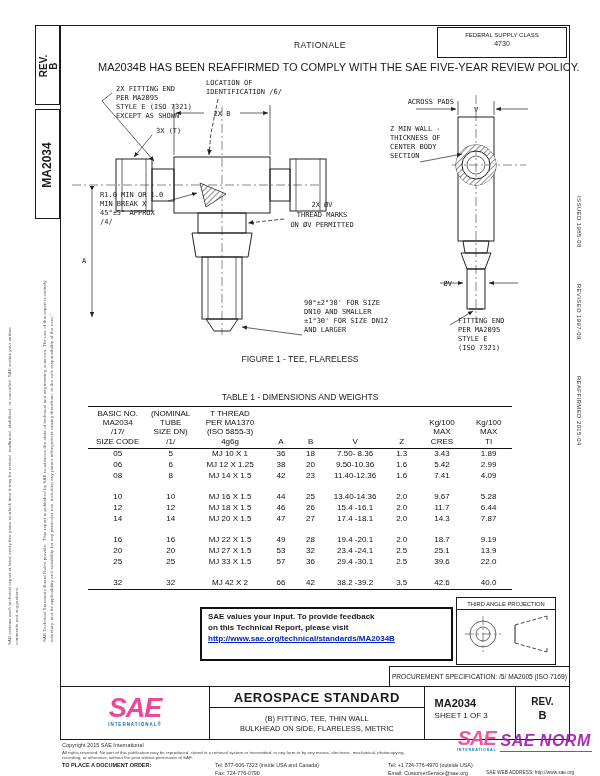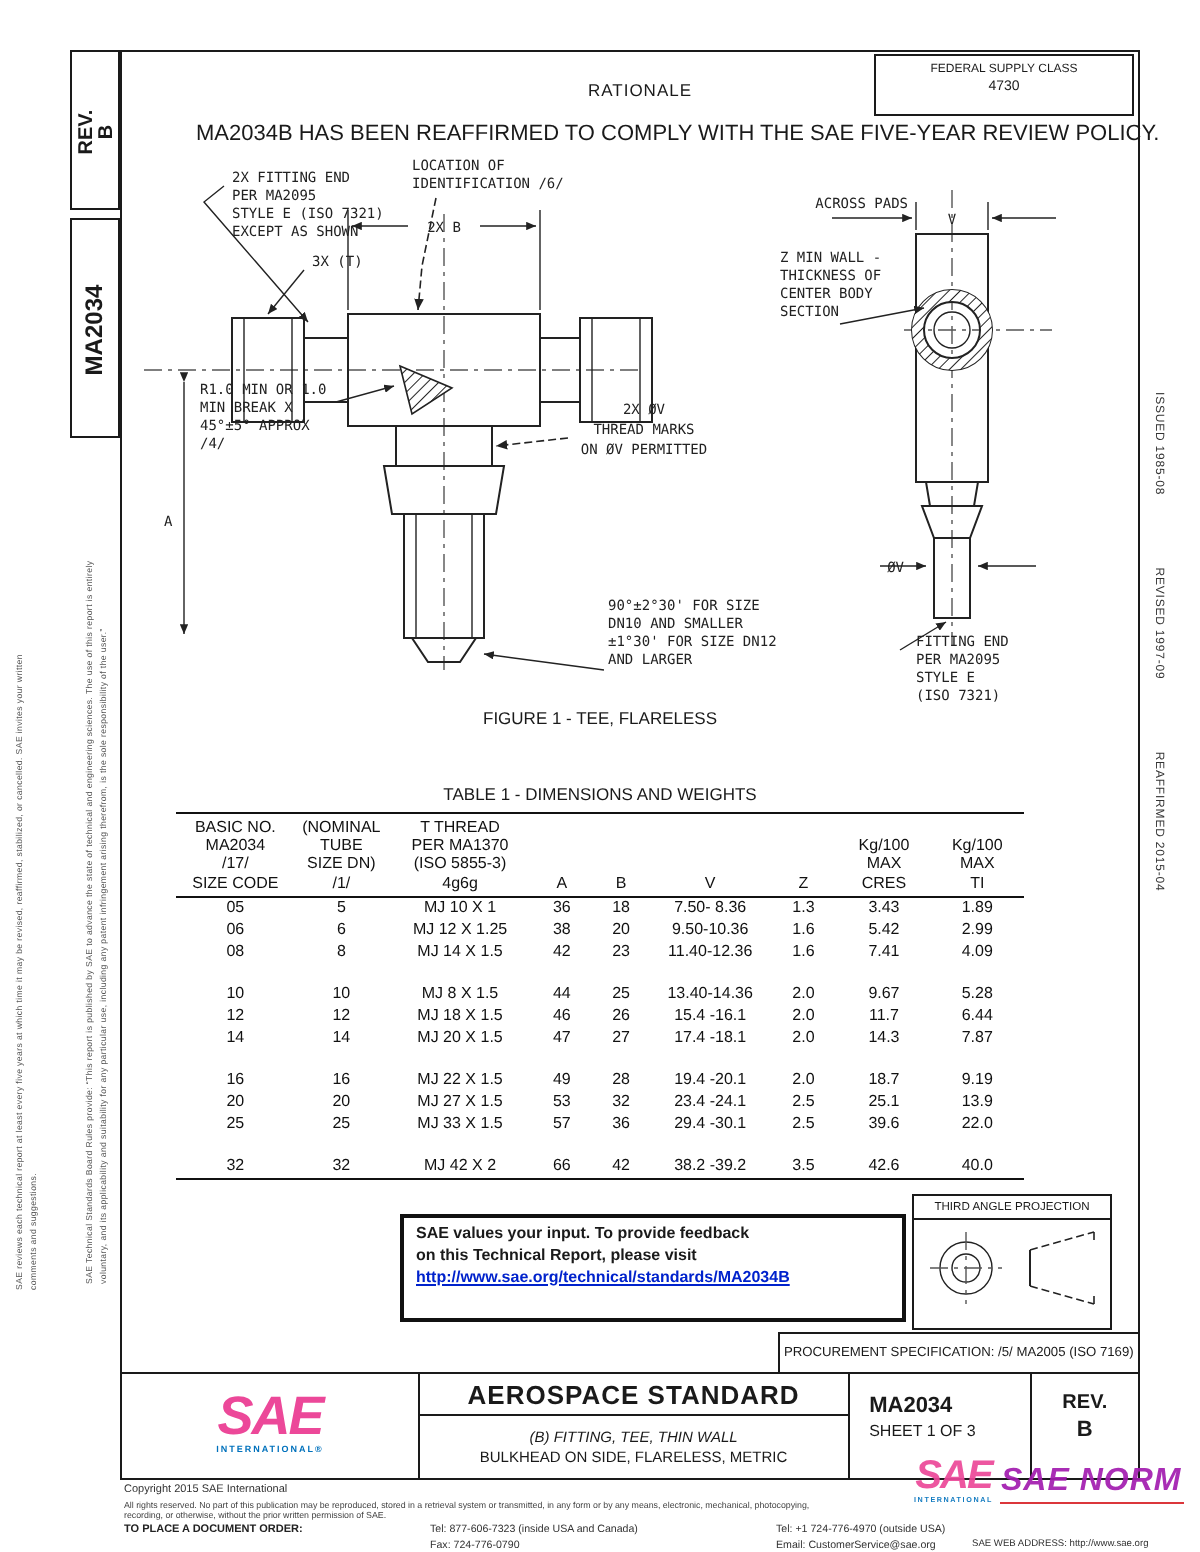--- a/index.html
+++ b/index.html
@@ -278,21 +278,21 @@
             <td>1.6</td>
             <td>7.41</td>
             <td>4.09</td>
           </tr>
           <tr class="spacer">
             <td colspan="9"></td>
           </tr>
           <tr>
             <td>10</td>
             <td>10</td>
-            <td>MJ 8 X 1.5</td>
+            <td>MJ 16 X 1.5</td>
             <td>44</td>
             <td>25</td>
             <td>13.40-14.36</td>
             <td>2.0</td>
             <td>9.67</td>
             <td>5.28</td>
           </tr>
           <tr>
             <td>12</td>
             <td>12</td>
@@ -392,21 +392,21 @@
 
   <div class="cell" style="left:60px;top:666px;width:330px;height:21px;font-size:7.5px;line-height:19px;padding-left:8px;margin-top:20px;">CUSTODIAN: G-3/G-3B</div>
   <div class="cell" style="left:388.8px;top:666px;width:181.2px;height:21px;font-size:6.6px;line-height:19px;text-align:center;">PROCUREMENT SPECIFICATION: /5/ MA2005 (ISO 7169)</div>
 
   <div class="cell" style="left:60px;top:685.8px;width:150px;height:54.2px;text-align:center;">
     <div class="saelogo" style="font-size:27px;margin-top:8px;">SAE</div>
     <div style="color:#0071bc;font-size:4.5px;letter-spacing:1px;font-weight:bold;">INTERNATIONAL®</div>
   </div>
   <div class="cell" style="left:208.8px;top:685.8px;width:216px;height:54.2px;text-align:center;">
     <div style="font-size:13px;font-weight:bold;border-bottom:1.2px solid #1a1a1a;padding:3px 0 2px;letter-spacing:.5px;">AEROSPACE STANDARD</div>
-    <div style="font-size:7.5px;margin-top:6px;font-style:italic;">(B) FITTING, TEE, THIN WALL</div>
+    <div style="font-size:7.5px;margin-top:6px;">(B) FITTING, TEE, THIN WALL</div>
     <div style="font-size:7.5px;margin-top:1px;">BULKHEAD ON SIDE, FLARELESS, METRIC</div>
   </div>
   <div class="cell" style="left:423.6px;top:685.8px;width:92.4px;height:54.2px;padding:10px 0 0 10px;">
     <div style="font-size:11px;font-weight:bold;">MA2034</div>
     <div style="font-size:8px;margin-top:2px;">SHEET 1 OF 3</div>
   </div>
   <div class="cell" style="left:514.8px;top:685.8px;width:55.2px;height:54.2px;text-align:center;padding-top:9px;">
     <div style="font-size:10px;font-weight:bold;">REV.</div>
     <div style="font-size:11px;font-weight:bold;margin-top:2px;">B</div>
   </div>

